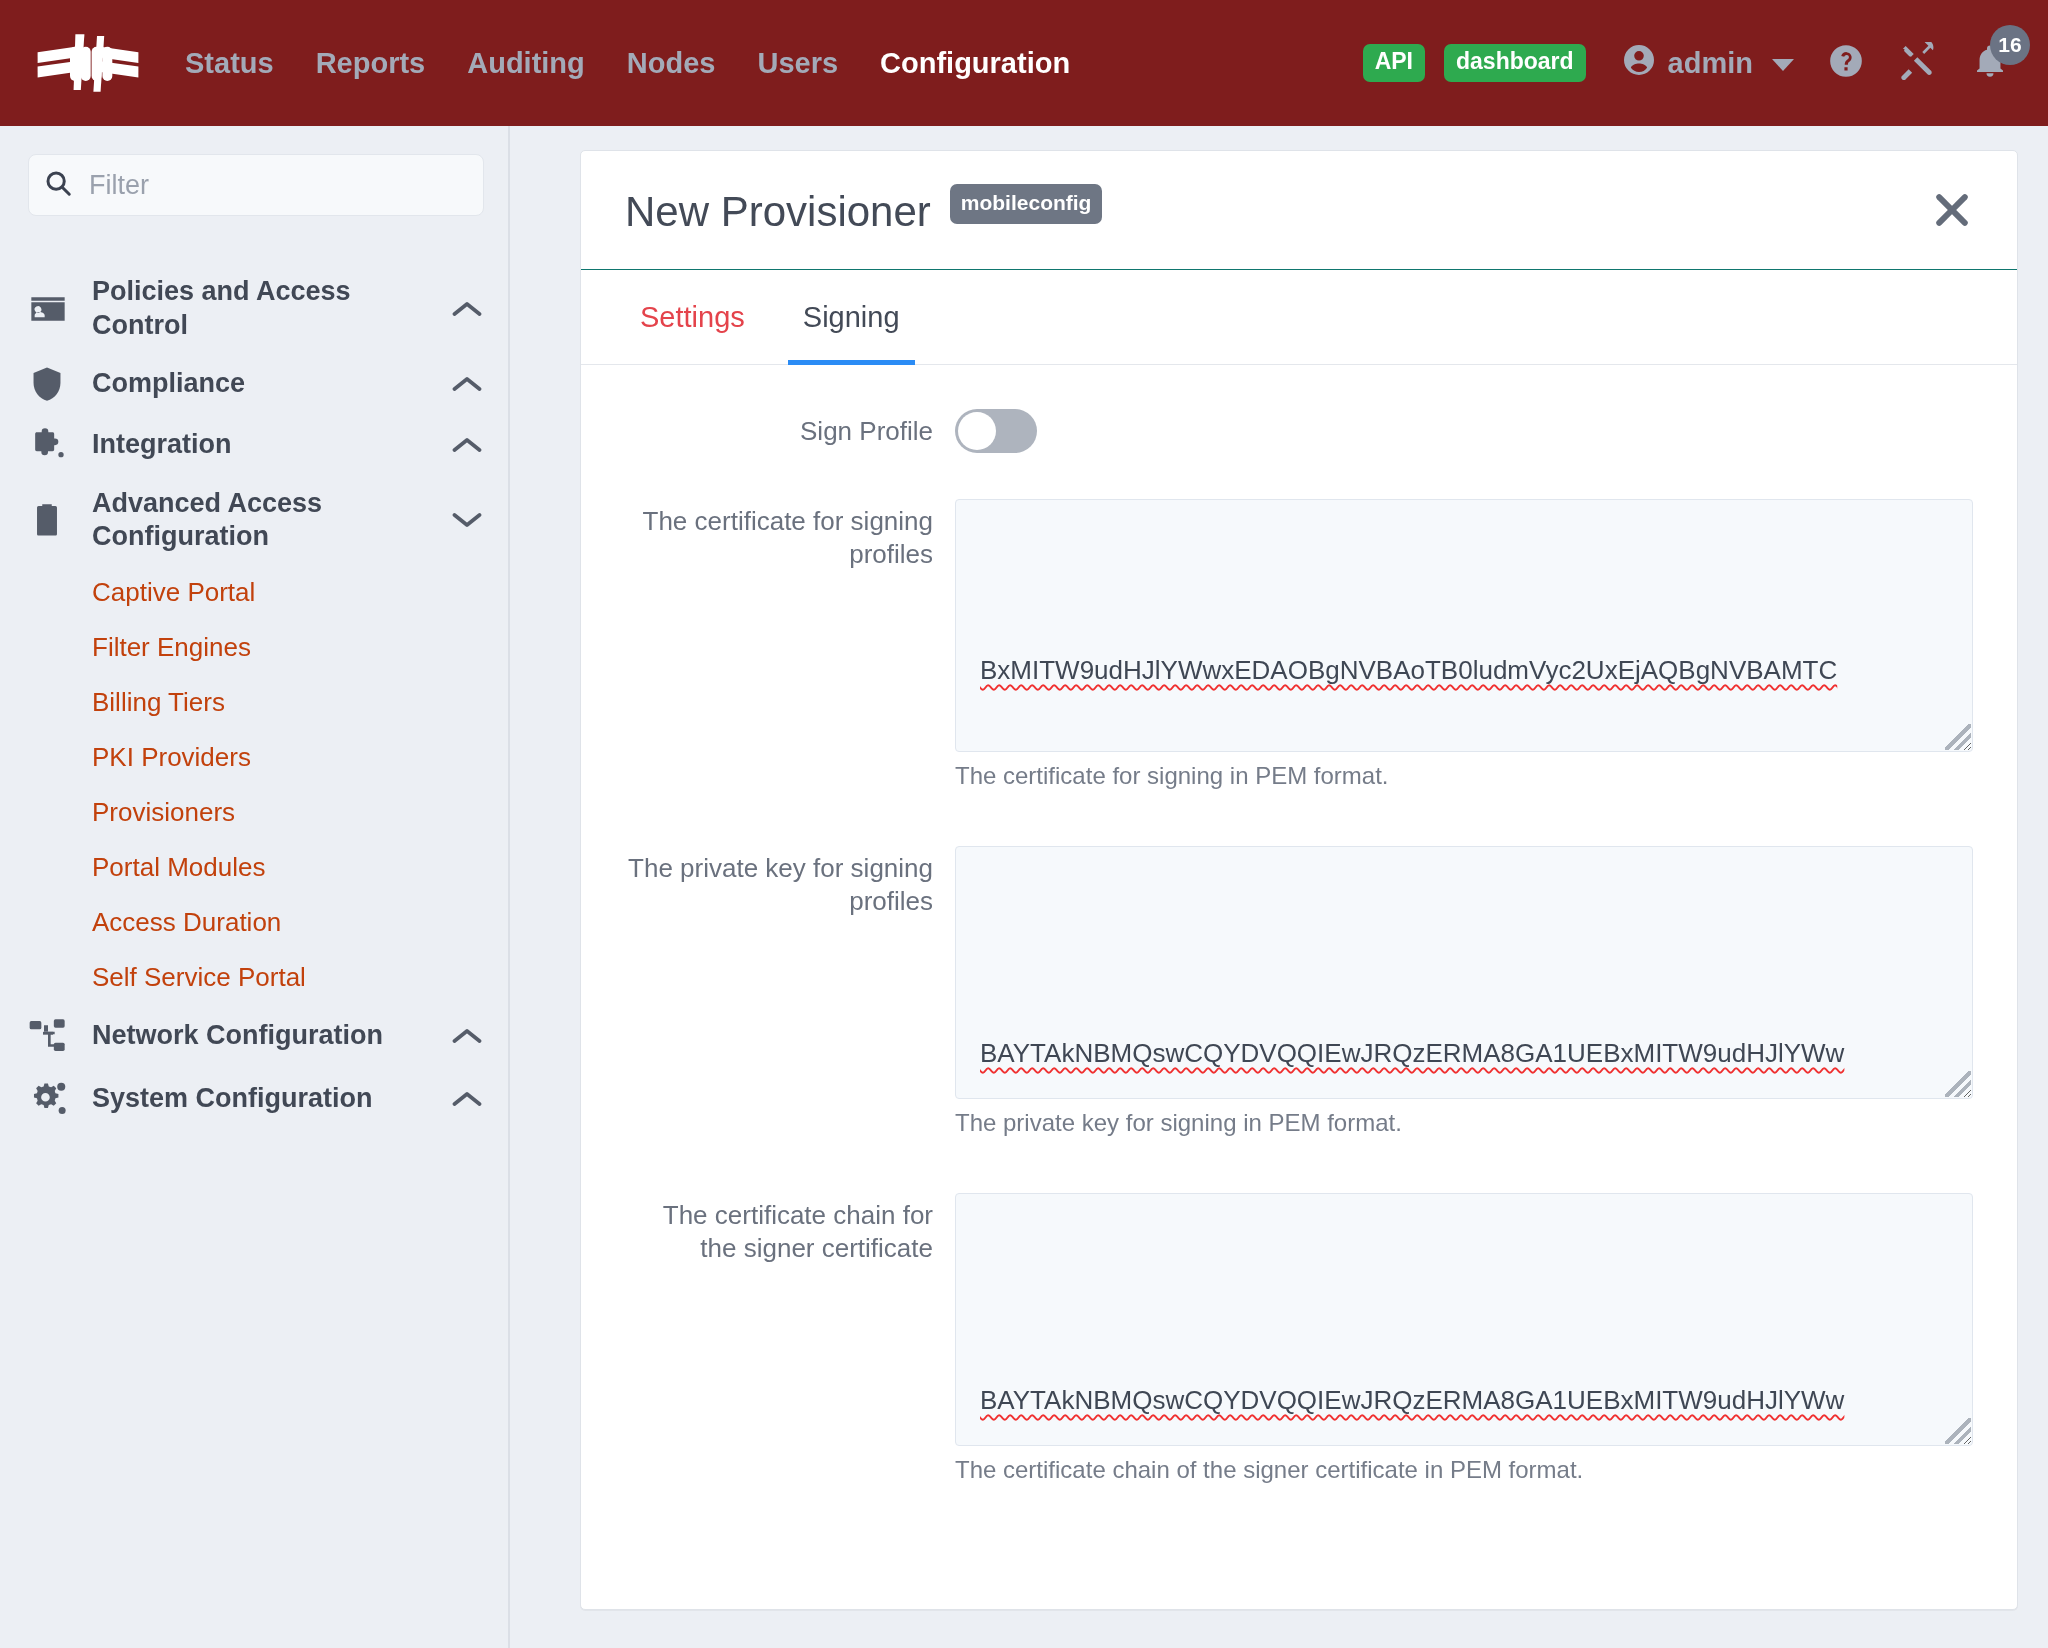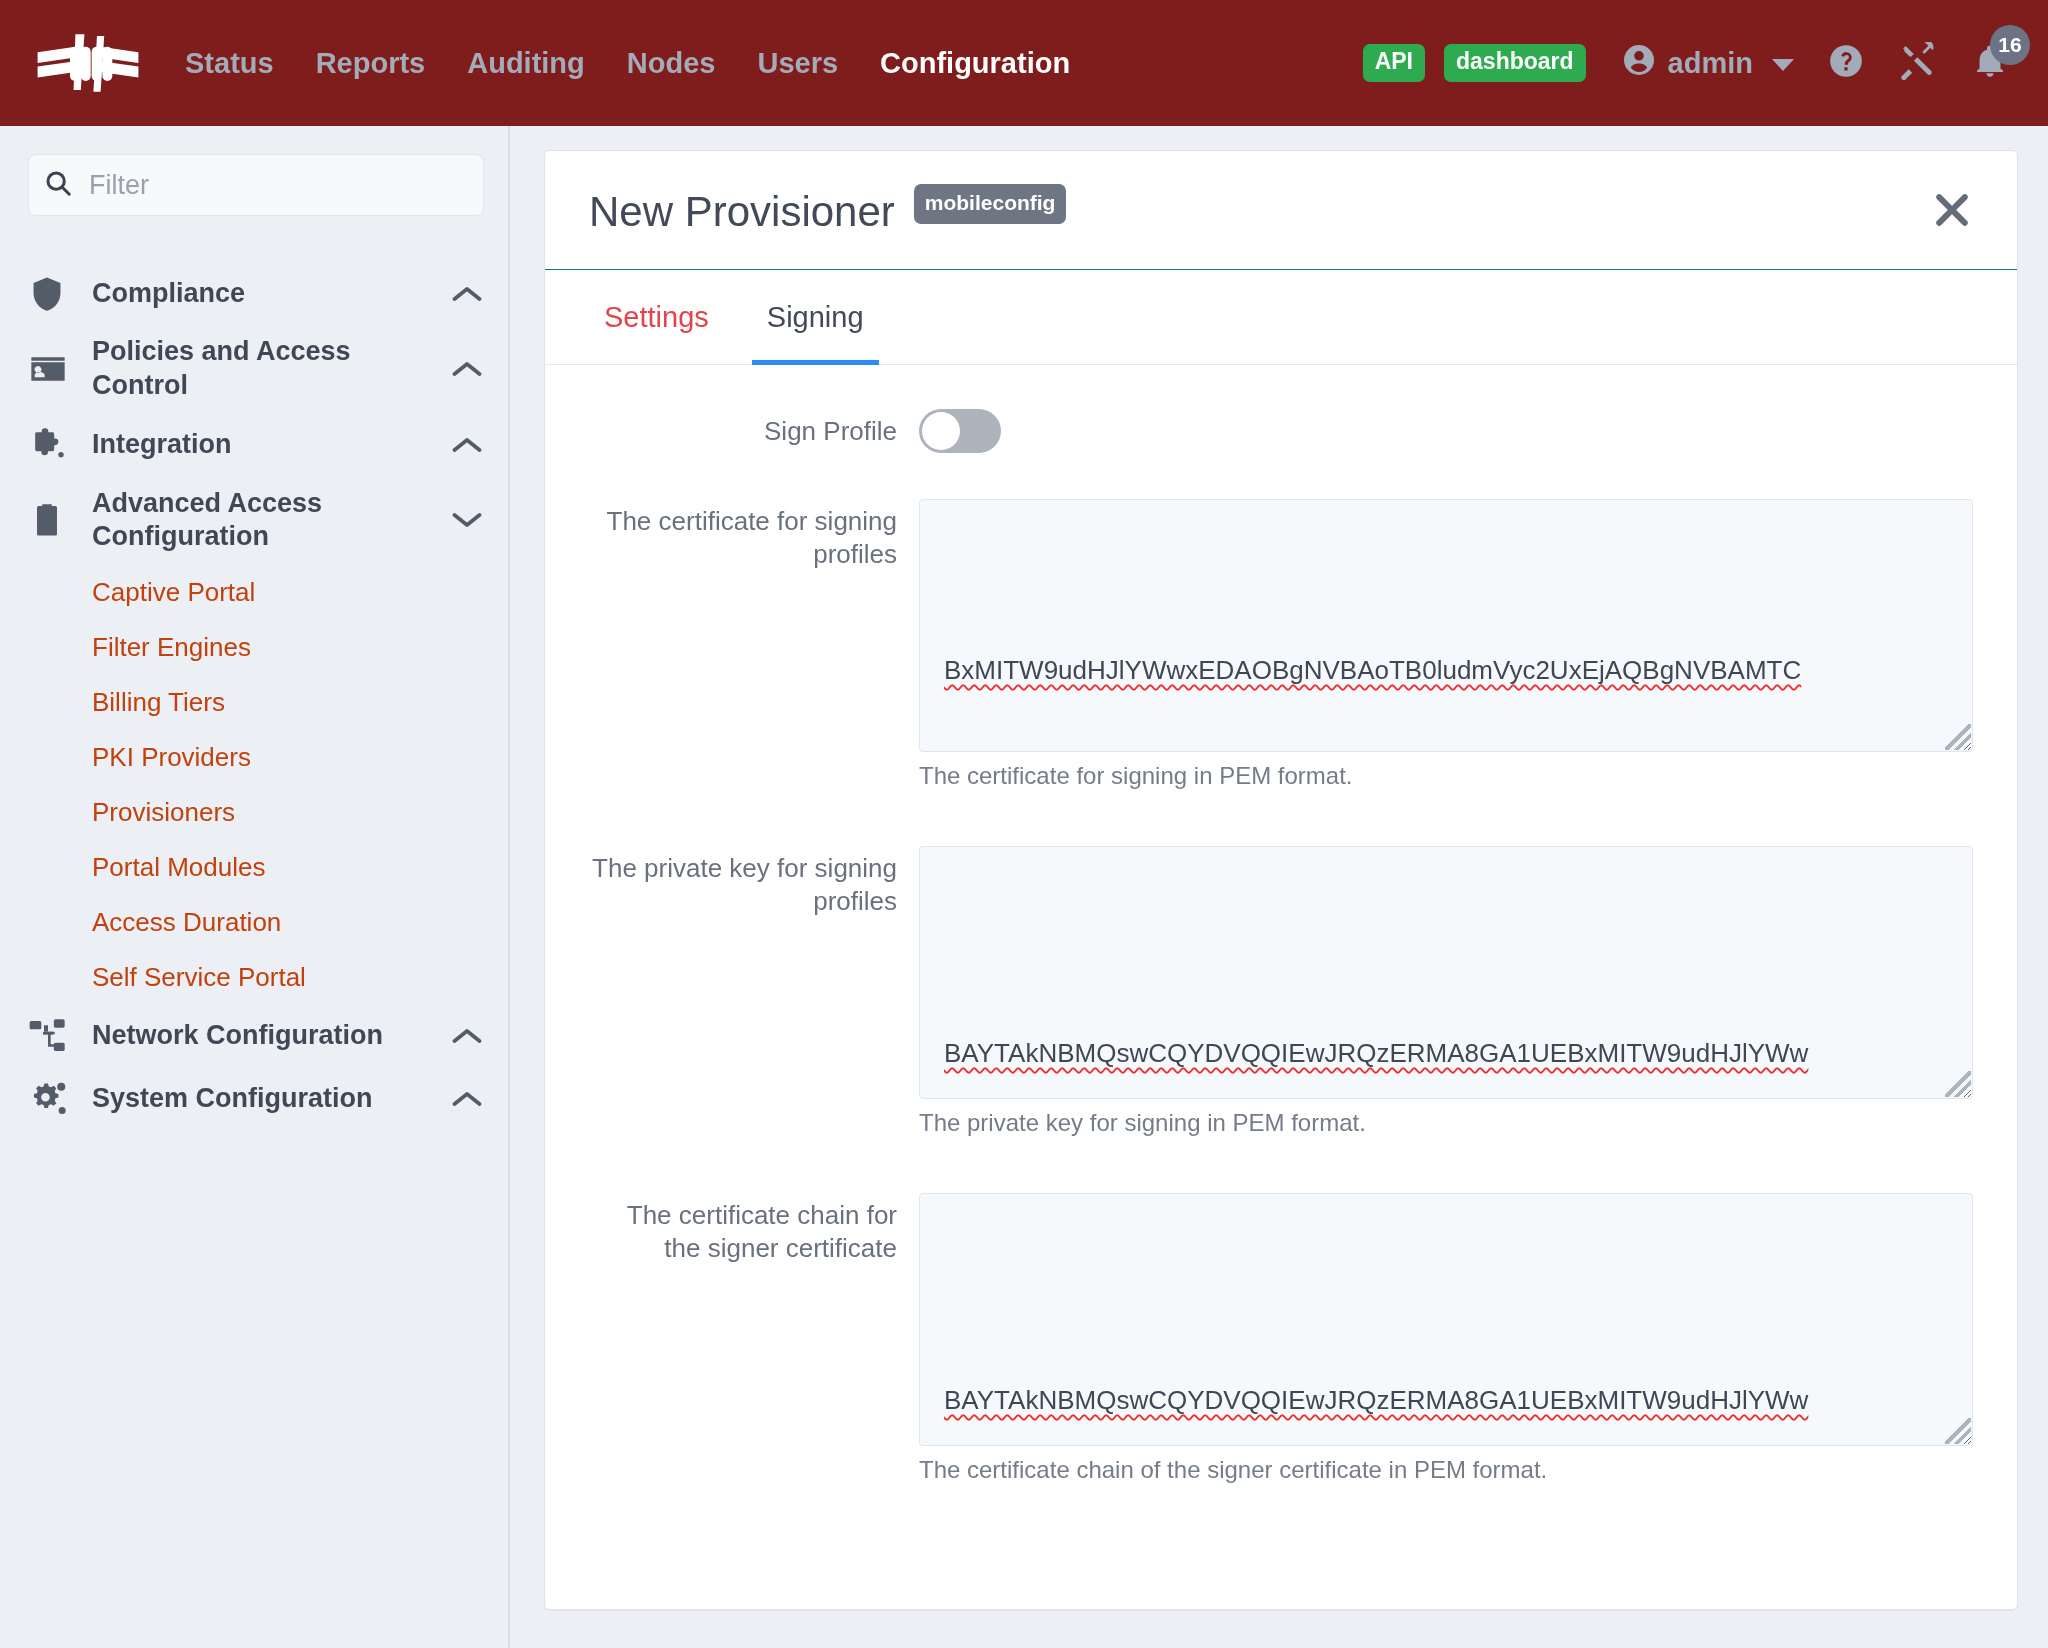--- a/index.html
+++ b/index.html
@@ -71,21 +71,21 @@
     background: #6b7384;
     color: #fff;
     border-radius: 50%;
     min-width: 40px; height: 40px;
     font-size: 21px; font-weight: bold;
     display: flex; align-items: center; justify-content: center;
     padding: 0 4px;
   }
 
   
-  .shell { display: flex; height: calc(1648px - 126px); }
+  .shell { display: flex; height: calc(1648px - 126px); gap: 36px; }
 
   
   .sidebar {
     width: 510px;
     flex: 0 0 510px;
     background: #eceff4;
     border-right: 2px solid #dbdfe6;
     padding: 28px 24px 0 28px;
     overflow: hidden;
   }
@@ -375,39 +375,39 @@
         <svg width="30" height="30" viewBox="0 0 24 24" fill="none" stroke="#3b4250" stroke-width="2.4" stroke-linecap="round">
           <circle cx="10.5" cy="10.5" r="6.5"></circle>
             <line x1="15.6" y1="15.6" x2="21" y2="21"></line>
         </svg>
       </span>
       <input class="filter-input" type="text" placeholder="Filter" style="">
     </div>
 
     <div class="nav-group">
       <span class="gicon">
-        <svg width="38" height="38" viewBox="0 0 24 24" fill="#555c69">
-            <path d="M12 1.5L3.5 5v6.3c0 5.2 3.6 10 8.5 11.2 4.9-1.2 8.5-6 8.5-11.2V5L12 1.5z"></path>
-          </svg>
-      </span>
-      <span class="glabel">Compliance</span>
+        <svg width="40" height="40" viewBox="0 0 24 24" fill="#555c69">
+          <path d="M2 5h20v2H2zM2 8h20v11H2V8zm3 2.5A2 2 0 107 14a2 2 0 00-2-3.5zM4 17h6v-1.2c0-1.3-2-2-3-2s-3 .7-3 2V17zm9-6h7v1.4h-7V11zm0 2.6h7V15h-7v-1.4zm0 2.6h5v1.4h-5V16.2z"></path>
+        </svg>
+      </span>
+      <span class="glabel">Policies and Access Control</span>
       <span class="chev">
         <svg width="30" height="20" viewBox="0 0 24 14" fill="none" stroke="#555c69" stroke-width="3" stroke-linecap="round" stroke-linejoin="round">
             <polyline points="2,11 12,3 22,11"></polyline>
           </svg>
       </span>
     </div>
 
     <div class="nav-group">
       <span class="gicon">
-        <svg width="40" height="40" viewBox="0 0 24 24" fill="#555c69">
-          <path d="M2 5h20v2H2zM2 8h20v11H2V8zm3 2.5A2 2 0 107 14a2 2 0 00-2-3.5zM4 17h6v-1.2c0-1.3-2-2-3-2s-3 .7-3 2V17zm9-6h7v1.4h-7V11zm0 2.6h7V15h-7v-1.4zm0 2.6h5v1.4h-5V16.2z"></path>
-        </svg>
-      </span>
-      <span class="glabel">Policies and Access Control</span>
+        <svg width="38" height="38" viewBox="0 0 24 24" fill="#555c69">
+            <path d="M12 1.5L3.5 5v6.3c0 5.2 3.6 10 8.5 11.2 4.9-1.2 8.5-6 8.5-11.2V5L12 1.5z"></path>
+          </svg>
+      </span>
+      <span class="glabel">Compliance</span>
       <span class="chev">
         <svg width="30" height="20" viewBox="0 0 24 14" fill="none" stroke="#555c69" stroke-width="3" stroke-linecap="round" stroke-linejoin="round">
             <polyline points="2,11 12,3 22,11"></polyline>
           </svg>
       </span>
     </div>
 
     <div class="nav-group">
       <span class="gicon">
         <svg width="40" height="40" viewBox="0 0 24 24" fill="#555c69">

